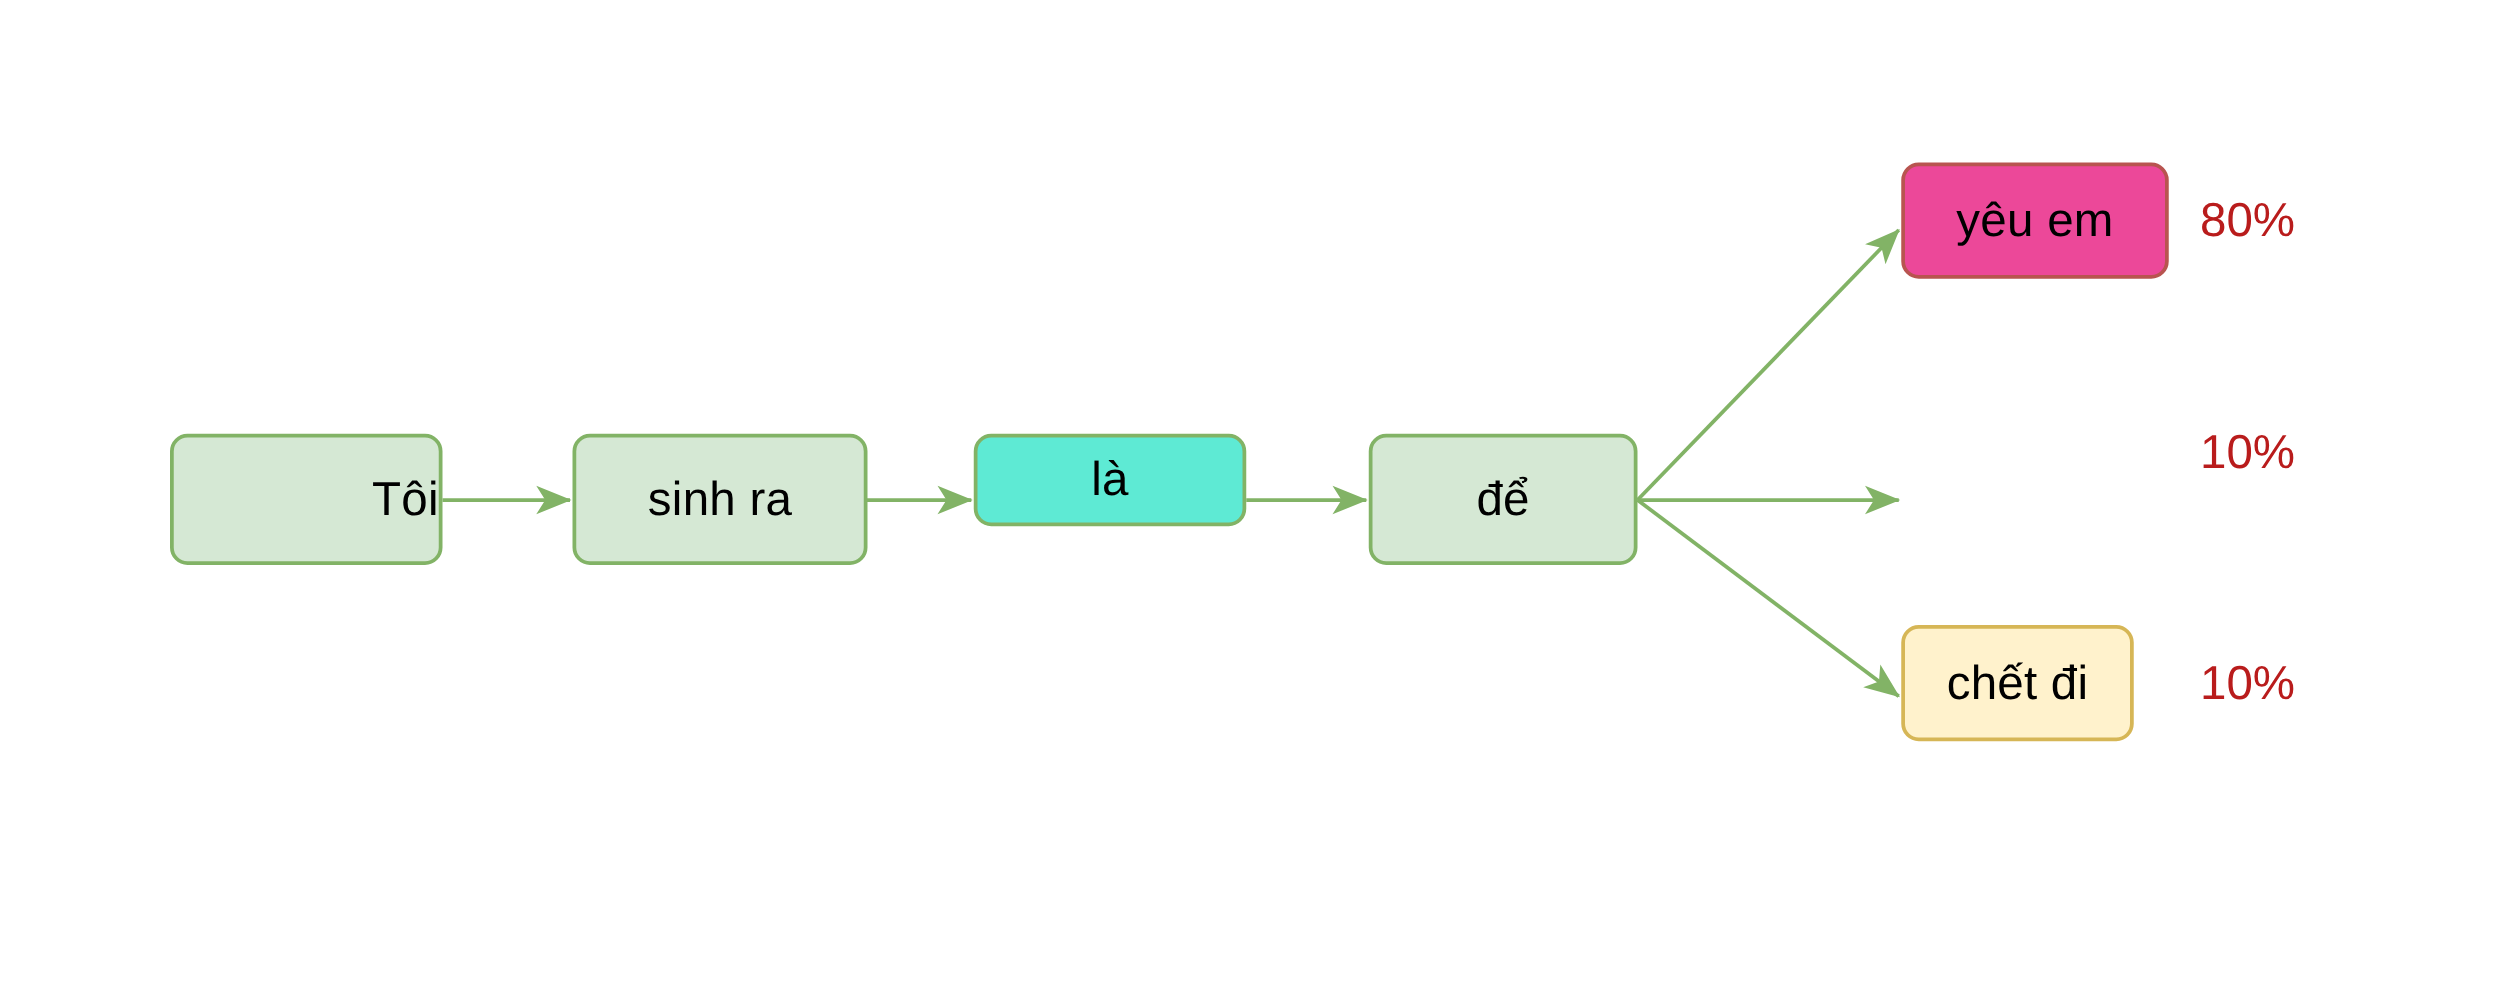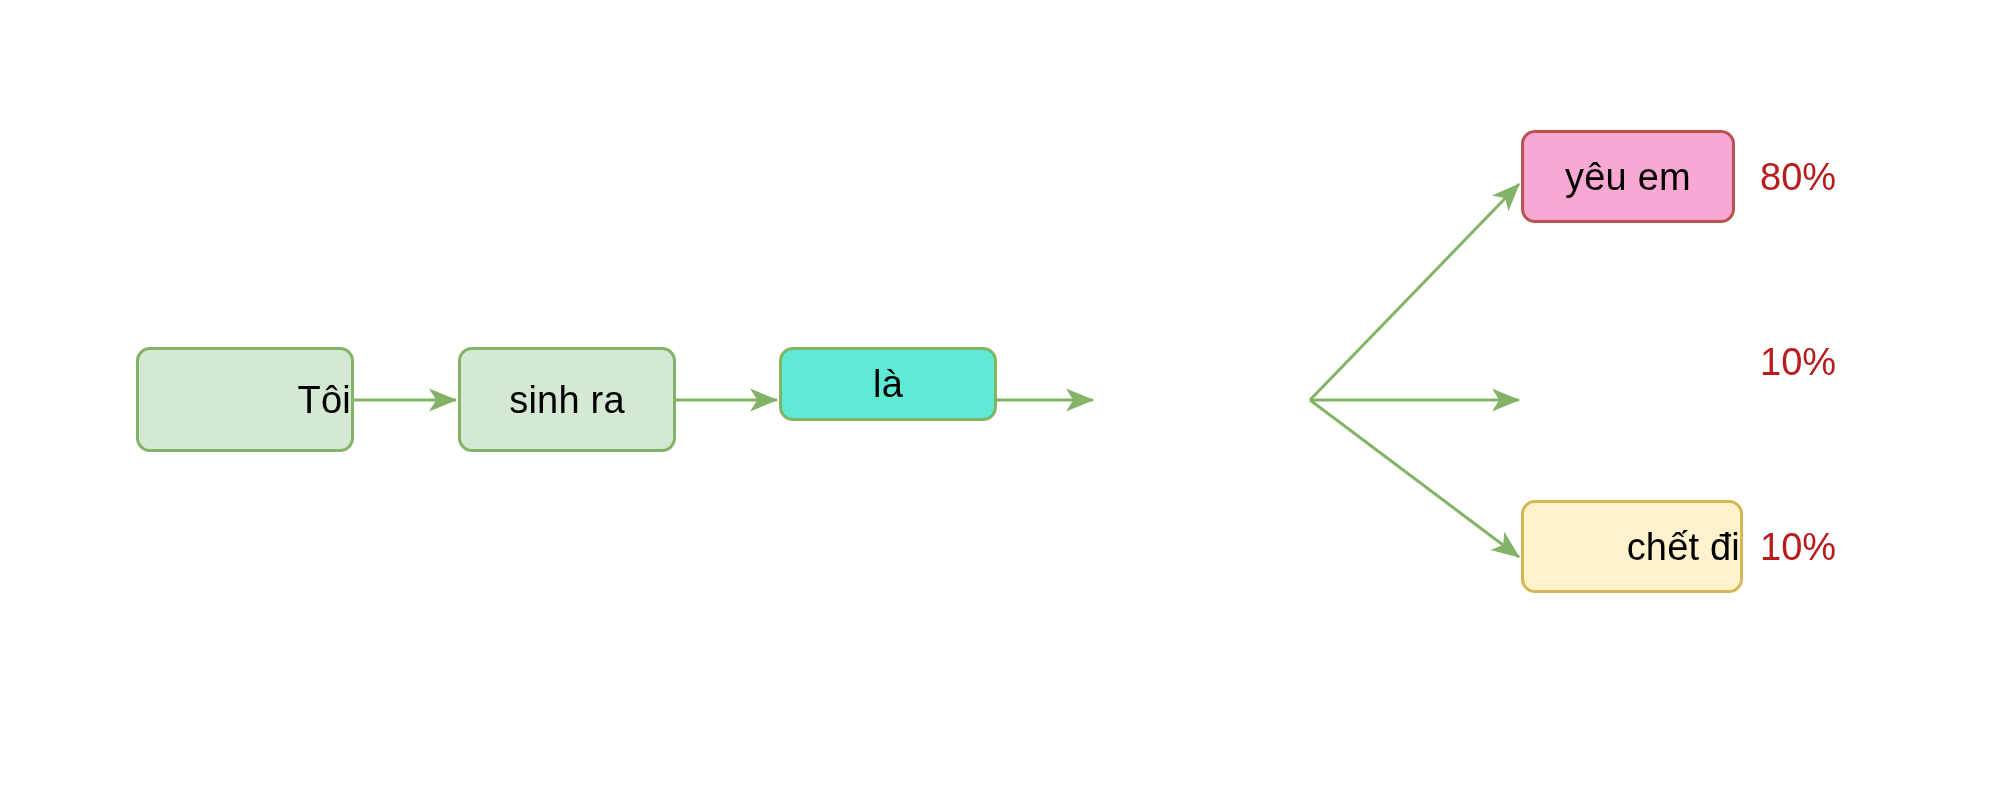--- a/index.html
+++ b/index.html
@@ -90,34 +90,37 @@
 
     <line x1="1310" y1="400" x2="1519" y2="400" stroke="#82b366" stroke-width="3" marker-end="url(#arrowhead-green)"></line>
 
     <line x1="1310" y1="400" x2="1519" y2="557" stroke="#82b366" stroke-width="3" marker-end="url(#arrowhead-green)"></line>
   </svg>
 
   <div class="node token" id="node-toi" style="left: 136px; top: 347px; width: 218px; height: 105px; background: rgb(213, 232, 212); border-color: rgb(130, 179, 102); justify-content: flex-end;">
     <span class="node-label">Tôi</span>
   </div>
 
-  <div class="node token" id="node-sinhra" style="left: 458px; top: 347px; width: 218px; height: 105px; background: rgb(213, 232, 212); border-color: rgb(130, 179, 102);">
+  <div class="node token" id="node-sinhra" style="left: 458px; top: 347px; width: 236px; height: 105px; background: rgb(213, 232, 212); border-color: rgb(130, 179, 102);">
     <span class="node-label">sinh ra</span>
   </div>
 
   <div class="node token" id="node-la" style="left: 779px; top: 347px; width: 218px; height: 74px; background: #5eead4; border-color: rgb(130, 179, 102);">
     <span class="node-label">là</span>
   </div>
 
+  <div class="node token" id="node-de" style="left: 1095px; top: 347px; width: 215px; height: 105px; background: rgb(213, 232, 212); border-color: rgb(130, 179, 102);">
+    <span class="node-label">để</span>
+  </div>
 
-  <div class="node candidate-love" id="node-yeuem" style="left: 1521px; top: 130px; width: 214px; height: 93px; background: #f9a8d4; border-color: rgb(184, 84, 80);">
+  <div class="node candidate-love" id="node-yeuem" style="left: 1521px; top: 130px; width: 214px; height: 93px; background: #ec4899; border-color: rgb(184, 84, 80);">
     <span class="node-label">yêu em</span>
   </div>
   <div class="prob-label" id="prob-yeuem" style="left: 1760px; top: 158px;">80%</div>
 
   <div class="prob-label" id="prob-tontai" style="left: 1760px; top: 343px;">10%</div>
 
-  <div class="node candidate-die" id="node-chetdi" style="left: 1521px; top: 500px; width: 222px; height: 93px; background: rgb(255, 242, 204); border-color: rgb(214, 182, 86); justify-content: flex-end;">
+  <div class="node candidate-die" id="node-chetdi" style="left: 1521px; top: 500px; width: 186px; height: 93px; background: rgb(255, 242, 204); border-color: rgb(214, 182, 86);">
     <span class="node-label">chết đi</span>
   </div>
   <div class="prob-label" id="prob-chetdi" style="left: 1760px; top: 528px;">10%</div>
 
 </div>
 
 </body></html>

